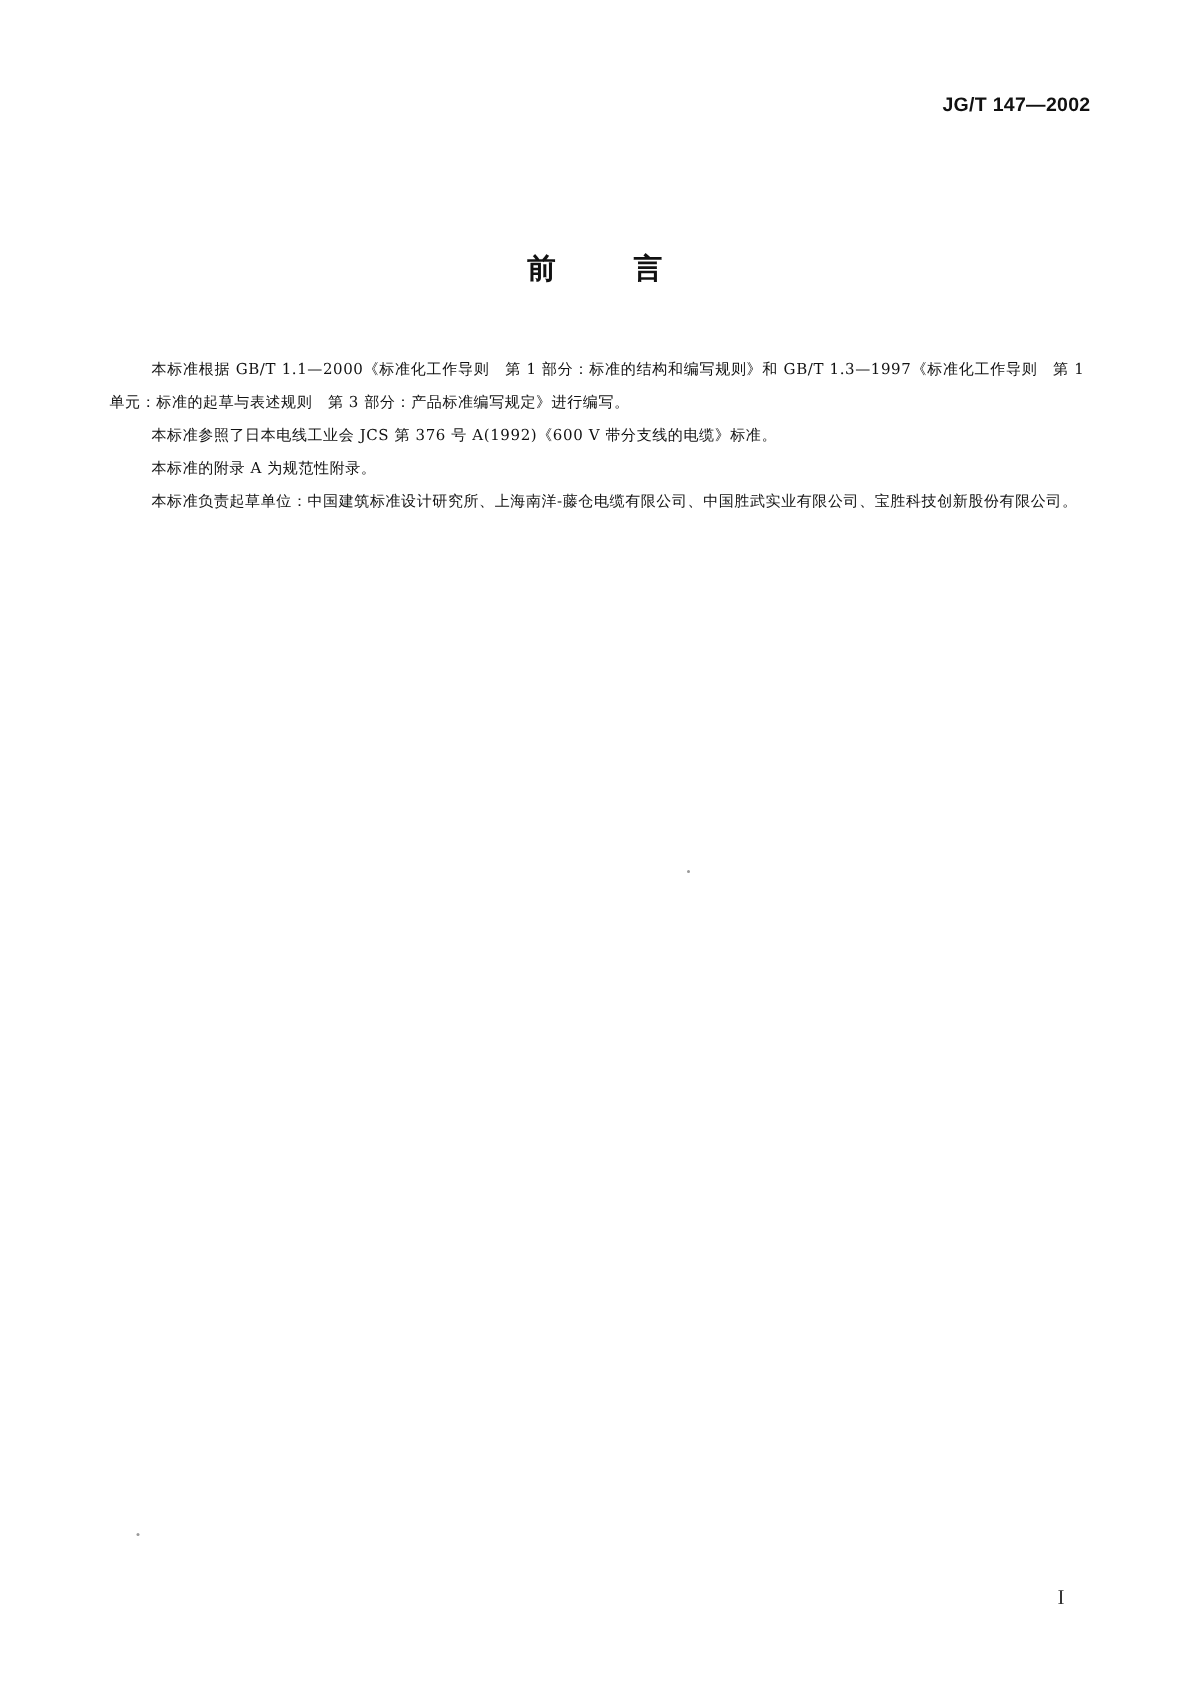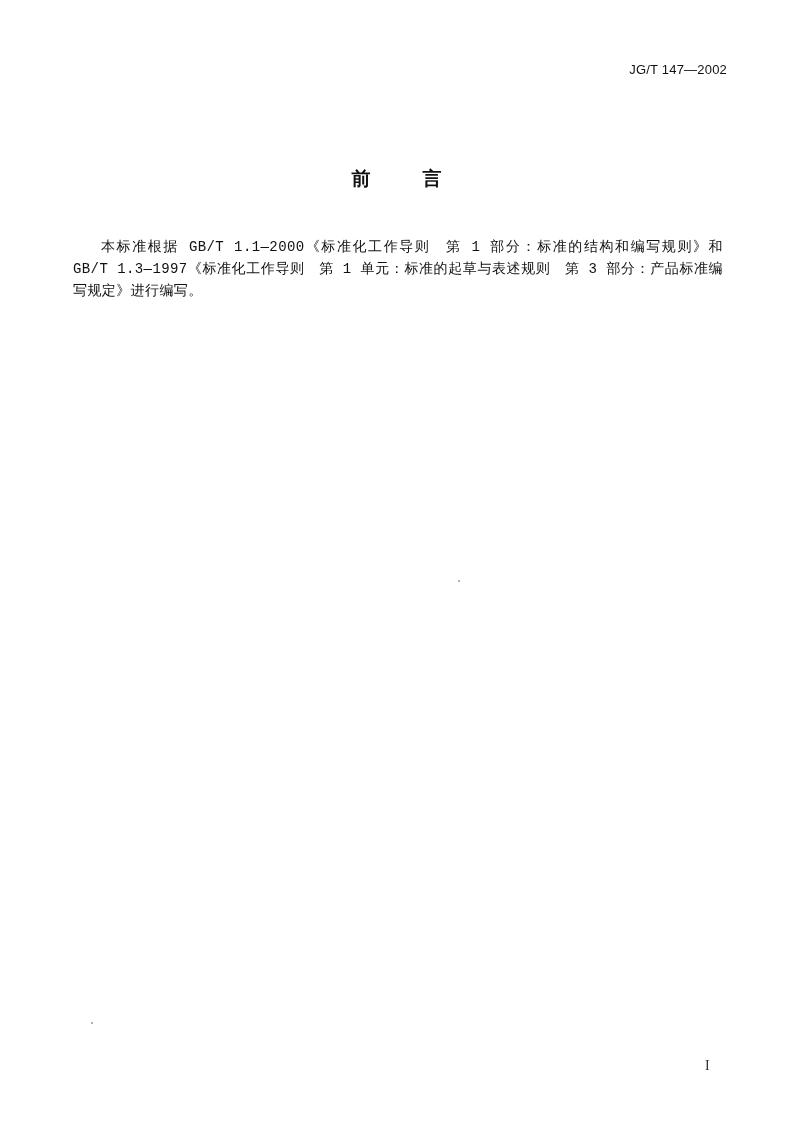--- a/index.html
+++ b/index.html
@@ -1,37 +1,40 @@
 <!DOCTYPE html>
 <html><head>
 <meta charset="utf-8">
 <style>
   html, body { margin: 0; padding: 0; background: #ffffff; }
   body { width: 793px; height: 1122px; position: relative; overflow: hidden;
          font-family: "DejaVu Serif", "Liberation Serif", serif; color: #111; }
   .doc-code { position: absolute; top: 62px; right: 66px; font-family: "Liberation Sans", "DejaVu Sans", sans-serif;
-              font-weight: normal; font-size: 13px; letter-spacing: 0.2px; color: #111; }
+              font-weight: bold; font-size: 13px; letter-spacing: 0.2px; color: #111; }
   .title { position: absolute; top: 166px; left: 0; width: 793px; text-align: center;
            font-family: "DejaVu Sans", sans-serif; font-weight: bold; font-size: 19px; color: #111; }
   .title span { display: inline-block; }
   .title .gap { width: 52px; }
-  .body { position: absolute; top: 236px; left: 73px; width: 650px; font-size: 14px; line-height: 22px; font-family: Liberation Mono, monospace; }
+  .body { position: absolute; top: 236px; left: 73px; width: 650px; font-size: 10px; line-height: 22px; }
   .para { margin: 0; text-indent: 28px; text-align: justify; text-align-last: left; letter-spacing: 0.4px; }
   .page-num { position: absolute; top: 1058px; left: 705px; font-family: "Liberation Serif", serif; font-size: 14px; color: #333; }
   .speck { position: absolute; width: 2px; height: 2px; background: #999; border-radius: 1px; }
 </style>
 </head>
 <body>
 
 <div class="doc-code">JG/T 147—2002</div>
 
 <div class="title">
   <span>前</span><span class="gap"></span><span>言</span>
 </div>
 
 <div class="body">
   <p class="para">本标准根据 GB/T 1.1—2000《标准化工作导则　第 1 部分：标准的结构和编写规则》和 GB/T 1.3—1997《标准化工作导则　第 1 单元：标准的起草与表述规则　第 3 部分：产品标准编写规定》进行编写。</p>
+  <p class="para">本标准参照了日本电线工业会 JCS 第 376 号 A(1992)《600 V 带分支线的电缆》标准。</p>
+  <p class="para">本标准的附录 A 为规范性附录。</p>
+  <p class="para">本标准负责起草单位：中国建筑标准设计研究所、上海南洋-藤仓电缆有限公司、中国胜武实业有限公司、宝胜科技创新股份有限公司。</p>
 </div>
 
 <div class="speck" style="top:580px;left:458px;"></div>
 <div class="speck" style="top:1022px;left:91px;"></div>
 
 <div class="page-num">I</div>
 
 </body></html>

